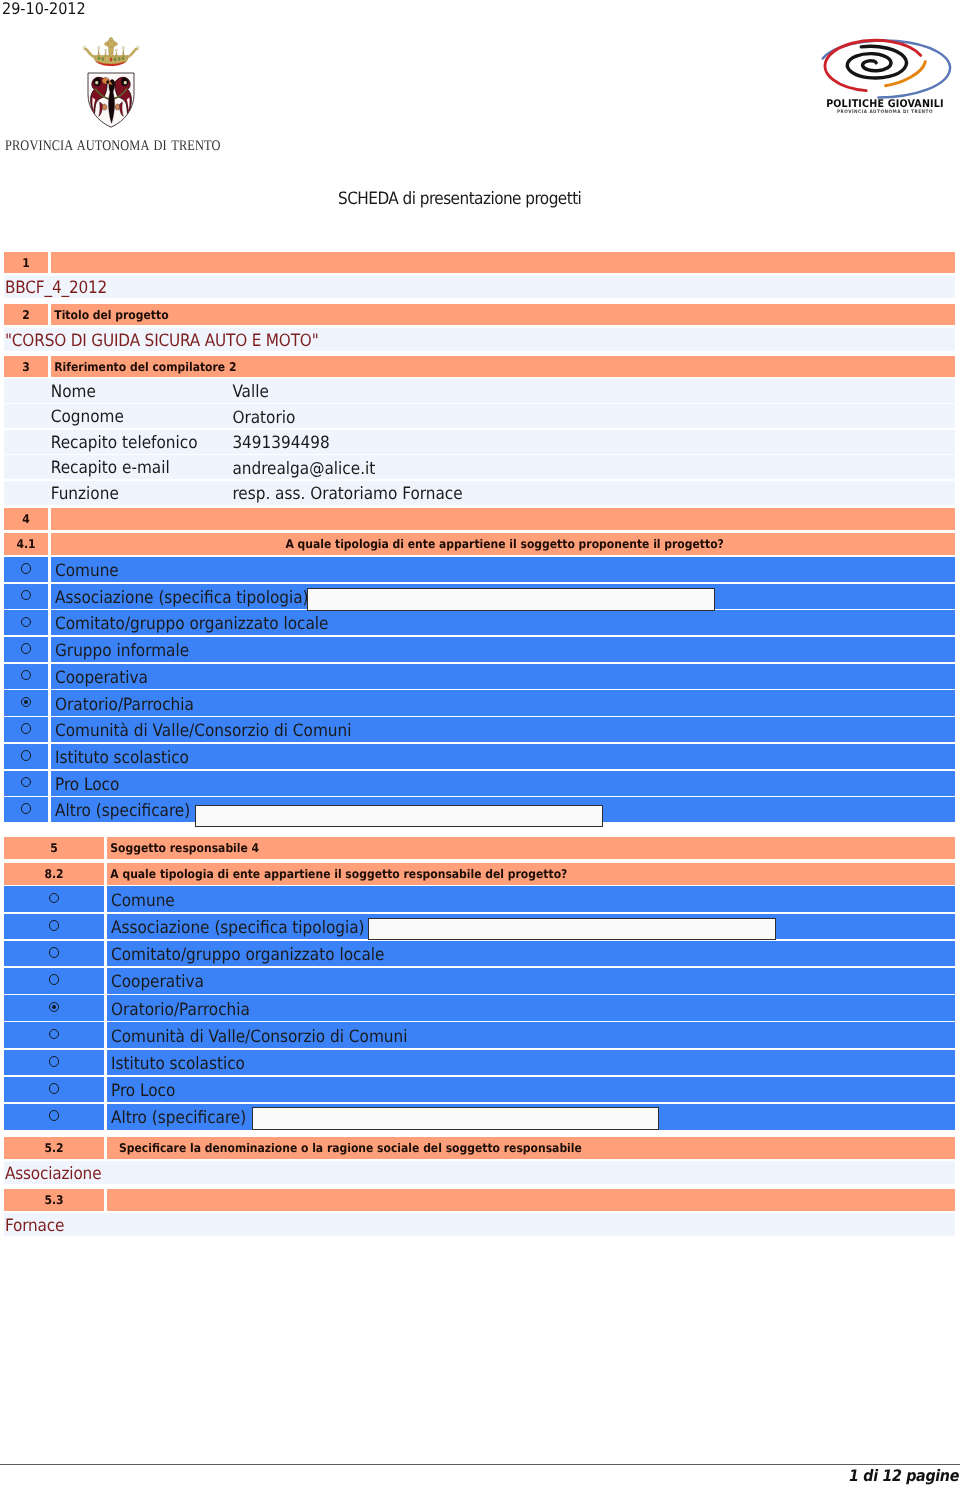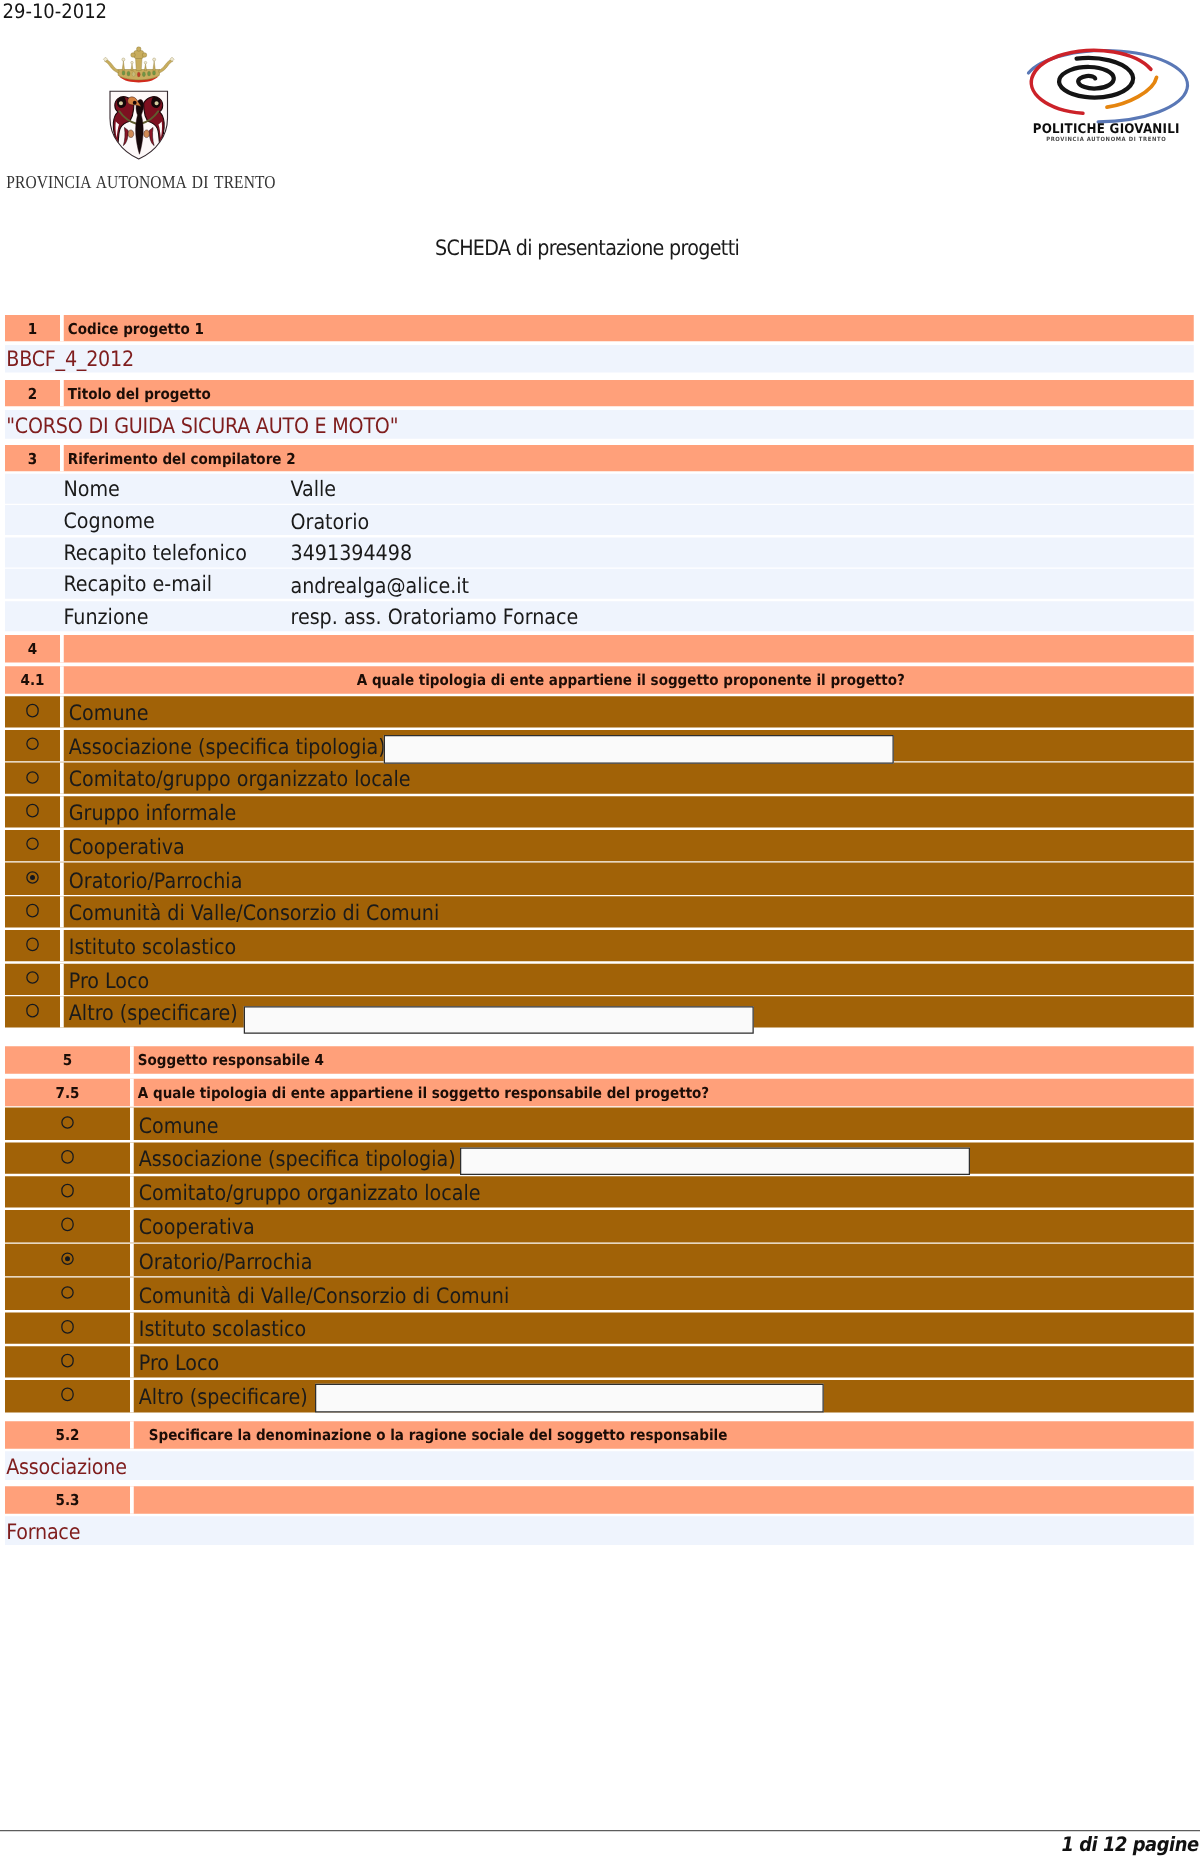--- a/index.html
+++ b/index.html
@@ -2,40 +2,40 @@
 <html><head>
 <meta charset="utf-8">
 <title>SCHEDA di presentazione progetti</title>
 <style>
   html,body{margin:0;padding:0;}
   body{width:960px;height:1486px;background:#ffffff;
        font-family:"DejaVu Sans",sans-serif;font-stretch:condensed;position:relative;overflow:hidden;-webkit-font-smoothing:antialiased;text-rendering:geometricPrecision;}
 
   
   #doc-date{position:absolute;left:2px;top:-1px;font-size:16px;color:#141414;line-height:19px;}
-  #doc-title{position:absolute;left:348px;top:188.6px;font-size:17px;color:#1a1a1a;line-height:21px;white-space:nowrap;letter-spacing:-0.54px;}
+  #doc-title{position:absolute;left:338px;top:188.6px;font-size:17px;color:#1a1a1a;line-height:21px;white-space:nowrap;letter-spacing:-0.54px;}
 
   
   .hdr{position:absolute;background:#ffa07a;display:flex;align-items:center;}
   .hdr>.num{text-align:center;font-weight:bold;color:#1c0d07;flex:0 0 auto;}
   .hdr>.divider{flex:0 0 3px;align-self:stretch;background:#ffffff;}
   .hdr>.lbl{flex:1 1 auto;font-weight:bold;color:#1c0d07;white-space:nowrap;overflow:hidden;}
 
   
   .valrow{position:absolute;background:#eff4fd;display:flex;align-items:center;
           font-size:17px;color:#7f1d1d;letter-spacing:-0.18px;}
   .valrow>span{position:relative;top:1px;}
 
   
   .fldrow{position:absolute;background:#eff4fd;font-size:17px;color:#1a1a1a;}
   .fldrow>.k{position:absolute;left:46.8px;top:50%;transform:translateY(-50%);margin-top:1px;white-space:nowrap;}
   .fldrow>.v{position:absolute;left:228.4px;top:50%;transform:translateY(-50%);margin-top:1.5px;white-space:nowrap;}
 
   
-  .optrow{position:absolute;background:#a16207;overflow:visible;}
+  .optrow{position:absolute;background:#3b82f6;overflow:visible;}
   .optrow.has-box{z-index:5;}
   .optrow>.rcell{position:absolute;left:0;top:0;bottom:0;display:flex;align-items:center;justify-content:center;}
   .optrow>.divider{position:absolute;top:0;bottom:0;width:3px;background:#ffffff;}
   .optrow>.txt{position:absolute;top:50%;transform:translateY(-50%);font-size:17px;color:#1a1a1a;white-space:nowrap;}
   .optrow>.txt{margin-top:1.6px;}
   .optrow>.box{position:absolute;border:1.7px solid #2e2e2e;background:#fafafa;box-sizing:border-box;z-index:5;}
 
   .radio{width:8.6px;height:8.6px;border:1.35px solid #14181f;border-radius:50%;
          box-sizing:content-box;position:relative;background:transparent;margin-bottom:2.2px;}
   .radio.on::after{content:"";position:absolute;left:50%;top:50%;width:4.4px;height:4.4px;
@@ -135,21 +135,20 @@
     <path d="M117.23 28.83C116.00 34.42 110.16 39.97 102.51 44.25C94.85 48.53 85.52 51.53 77.60 52.73" stroke="#e5850f" stroke-width="3.0"></path>
     <path d="M53.26 13.88C62.18 12.80 71.70 13.36 79.48 15.27C87.27 17.19 93.28 20.45 96.24 24.15C99.19 27.84 99.09 31.95 96.25 35.46C93.40 38.96 87.86 41.83 81.20 43.45C74.54 45.07 66.83 45.43 60.01 44.58C53.19 43.73 47.31 41.69 43.67 39.06C40.03 36.44 38.64 33.26 39.56 30.36C40.49 27.45 43.70 24.83 48.15 23.09C52.59 21.35 58.23 20.49 63.55 20.60C68.88 20.72 73.84 21.79 77.32 23.43C80.80 25.07 82.77 27.26 83.00 29.39C83.23 31.52 81.74 33.57 79.17 35.06C76.61 36.55 73.00 37.48 69.42 37.73C65.85 37.97 62.33 37.54 59.71 36.67C57.10 35.80 55.40 34.51 54.83 33.21C54.26 31.91 54.81 30.62 56.05 29.66C57.30 28.69 59.20 28.07 61.08 27.85C62.96 27.63 64.78 27.80 66.05 28.20C67.32 28.61 68.03 29.21 68.15 29.77" stroke="#141414" stroke-width="3.4"></path>
   </g>
   <text x="77" y="73.6" text-anchor="middle" font-family="DejaVu Sans, sans-serif" font-size="10.6" font-weight="bold" font-stretch="condensed" letter-spacing="0.2" fill="#0d0d0d">POLITICHE GIOVANILI</text>
   <text x="77" y="80.2" text-anchor="middle" font-family="DejaVu Sans, sans-serif" font-size="4.7" font-weight="bold" font-stretch="condensed" letter-spacing="0.5" fill="#4a4a4a">PROVINCIA AUTONOMA DI TRENTO</text>
 </svg>
 
 <div class="hdr" style="left:4px;top:252px;width:951px;height:21px;">
   <div class="num" style="width:44px;font-size:12px;">1</div>
   <div class="divider"></div>
-  <div class="lbl" style="font-size:12px;padding-left:3.3px;">Codice progetto 1</div>
 </div>
 <div class="valrow" style="left:4px;top:276px;width:951px;height:22px;">
   <span style="padding-left:1px;">BBCF_4_2012</span>
 </div>
 
 <div class="hdr" style="left:4px;top:304px;width:951px;height:21px;">
   <div class="num" style="width:44px;font-size:12px;">2</div>
   <div class="divider"></div>
   <div class="lbl" style="font-size:12px;padding-left:3.3px;">Titolo del progetto</div>
 </div>
@@ -265,21 +264,21 @@
   <div class="txt" style="left:51px;">Altro (specificare)</div>
   <div class="box" style="left:191.3px;top:7.6px;width:407.5px;height:22.6px;"></div>
 </div>
 
 <div class="hdr" style="left:4px;top:837px;width:951px;height:22px;">
   <div class="num" style="width:100px;font-size:12px;">5</div>
   <div class="divider"></div>
   <div class="lbl" style="font-size:12px;padding-left:3.3px;">Soggetto responsabile 4</div>
 </div>
 <div class="hdr" style="left:4px;top:862.5px;width:951px;height:22px;">
-  <div class="num" style="width:100px;font-size:12px;">7.5</div>
+  <div class="num" style="width:100px;font-size:12px;">8.2</div>
   <div class="divider"></div>
   <div class="lbl" style="font-size:12px;padding-left:3.3px;">A quale tipologia di ente appartiene il soggetto responsabile del progetto?</div>
 </div>
 
 <div class="optrow" style="left:4px;top:886.3px;width:951px;height:25.7px;">
   <div class="rcell" style="width:100px;">
     <span class="radio"></span>
   </div>
   <div class="divider" style="left:100px;"></div>
   <div class="txt" style="left:107px;">Comune</div>

